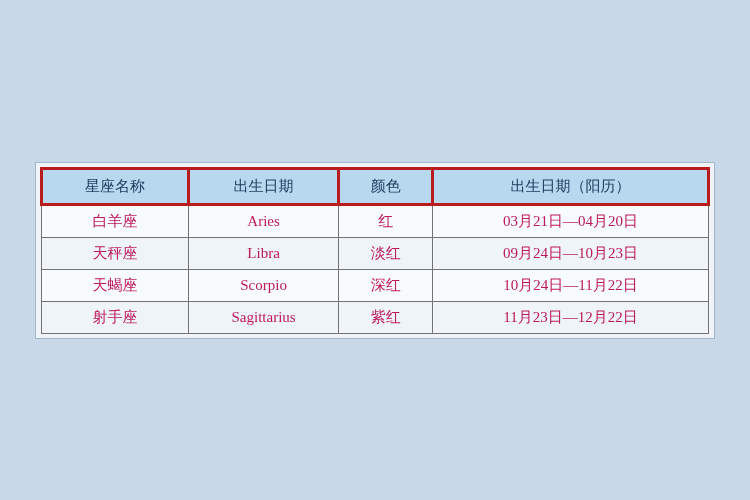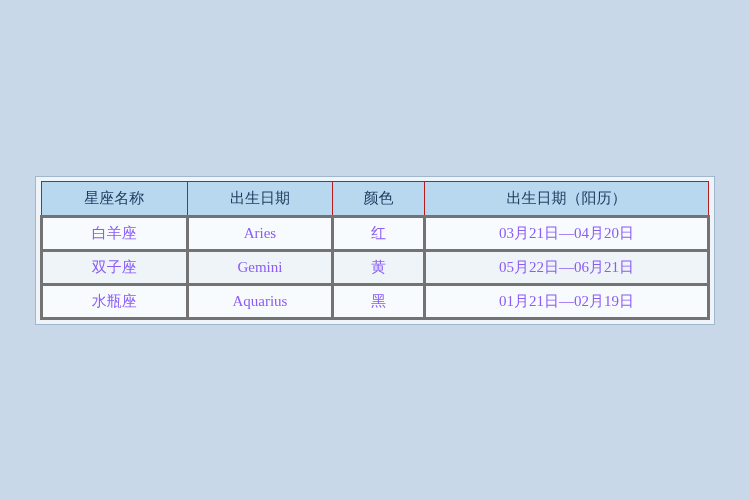--- a/index.html
+++ b/index.html
@@ -26,32 +26,32 @@
     }
 
     table {
       width: 100%;
       border-collapse: collapse;
       font-size: 15px;
     }
 
     th {
       background-color: #b8d8f0;
-      border: 1px solid #b91c1c;
+      border: 3px solid #b91c1c;
       padding: 7px 10px;
       text-align: center;
       font-weight: normal;
       color: #1a3a5c;
     }
 
     td {
-      border: 3px solid #737373;
+      border: 1px solid #737373;
       padding: 6px 10px;
       text-align: center;
-      color: #8b5cf6;
+      color: #be185d;
       background-color: #f8fbfd;
     }
 
     tr:nth-child(even) td {
       background-color: #eef4f8;
     }
   </style>
 </head>
 <body>
 
@@ -66,26 +66,32 @@
       </tr>
     </thead>
     <tbody id="table-body">
     <tr>
           <td>白羊座</td>
           <td>Aries</td>
           <td>红</td>
           <td>03月21日—04月20日</td>
         </tr>
         <tr>
-          <td>双子座</td>
-          <td>Gemini</td>
-          <td>黄</td>
-          <td>05月22日—06月21日</td>
+          <td>天秤座</td>
+          <td>Libra</td>
+          <td>淡红</td>
+          <td>09月24日—10月23日</td>
         </tr>
         <tr>
-          <td>水瓶座</td>
-          <td>Aquarius</td>
-          <td>黑</td>
-          <td>01月21日—02月19日</td>
+          <td>天蝎座</td>
+          <td>Scorpio</td>
+          <td>深红</td>
+          <td>10月24日—11月22日</td>
+        </tr>
+        <tr>
+          <td>射手座</td>
+          <td>Sagittarius</td>
+          <td>紫红</td>
+          <td>11月23日—12月22日</td>
         </tr>
       </tbody>
   </table>
 </div>
 
 </body></html>

